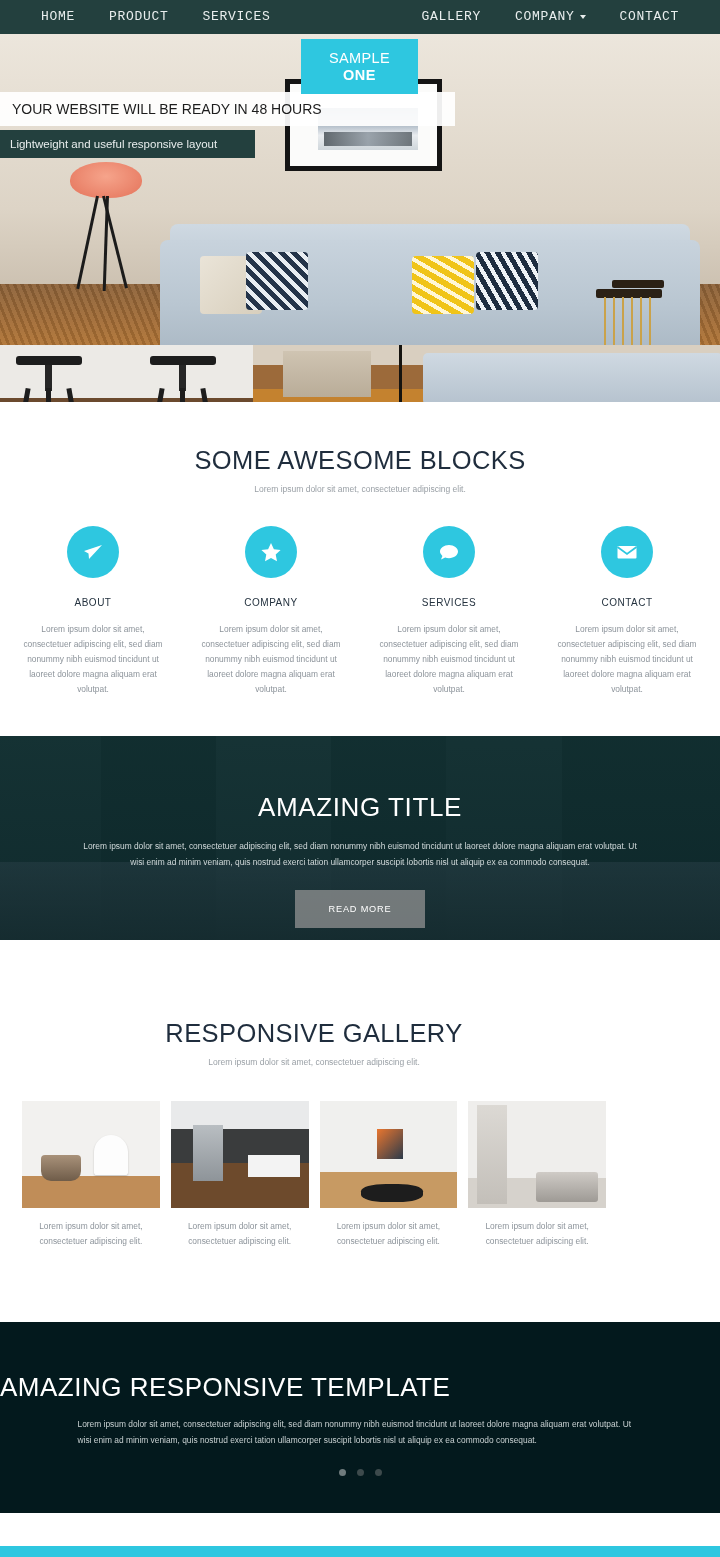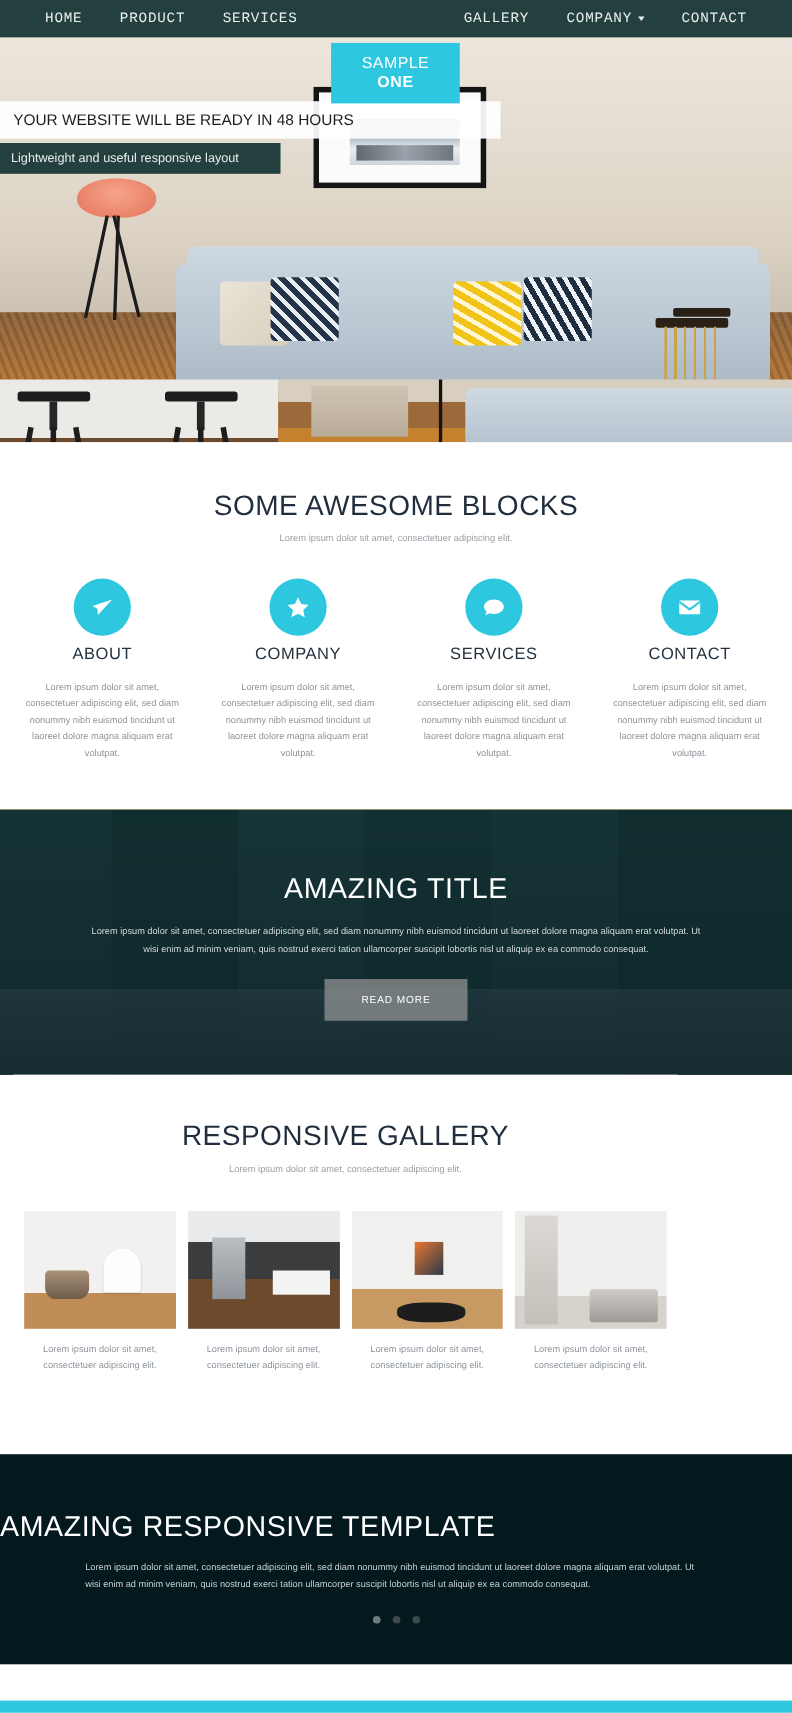--- a/index.html
+++ b/index.html
@@ -121,27 +121,27 @@
     letter-spacing:.4px;
   }
   .sec-sub{ text-align:center; font-size:8.5px; color:#9aa0a6; margin-top:9px; }
   .cards{ display:flex; margin-top:32px; padding:0 4px; }
   .card{ flex:1; text-align:center; padding:0 6px; }
   .circle{
     width:52px; height:52px; border-radius:50%; background:#2ec7e0;
     margin:0 auto; display:flex; align-items:center; justify-content:center; cursor:pointer;
   }
   .circle svg{ display:block; }
-  .card-title{ margin-top:8px; font-size:15px; color:#24323f; letter-spacing:.5px; }
+  .card-title{ margin-top:19px; font-size:10px; color:#24323f; letter-spacing:.5px; }
   .card-text{ margin-top:14px; font-size:8.4px; line-height:1.78; color:#8d949b; padding:0 8px; }
 
   
   .parallax{
-    position:absolute; top:736px; left:0; width:720px; height:241px;
-    overflow:hidden; background:#a16207;
+    position:absolute; top:736px; left:0; width:720px; height:204px;
+    overflow:hidden; background:#404040;
   }
   .px-img{ position:absolute; inset:0;
     background:
       linear-gradient(180deg, rgba(16,48,48,.82), rgba(12,40,42,.88)),
       linear-gradient(90deg,#2b3b44 0 14%,#18262e 14% 30%,#32424c 30% 46%,#1b2a33 46% 62%,#2d3d47 62% 78%,#17252d 78% 100%);
   }
   .px-img:after{
     content:""; position:absolute; left:0; bottom:0; width:720px; height:78px;
     background:linear-gradient(180deg, rgba(40,62,70,.55), rgba(22,44,48,.9));
   }

